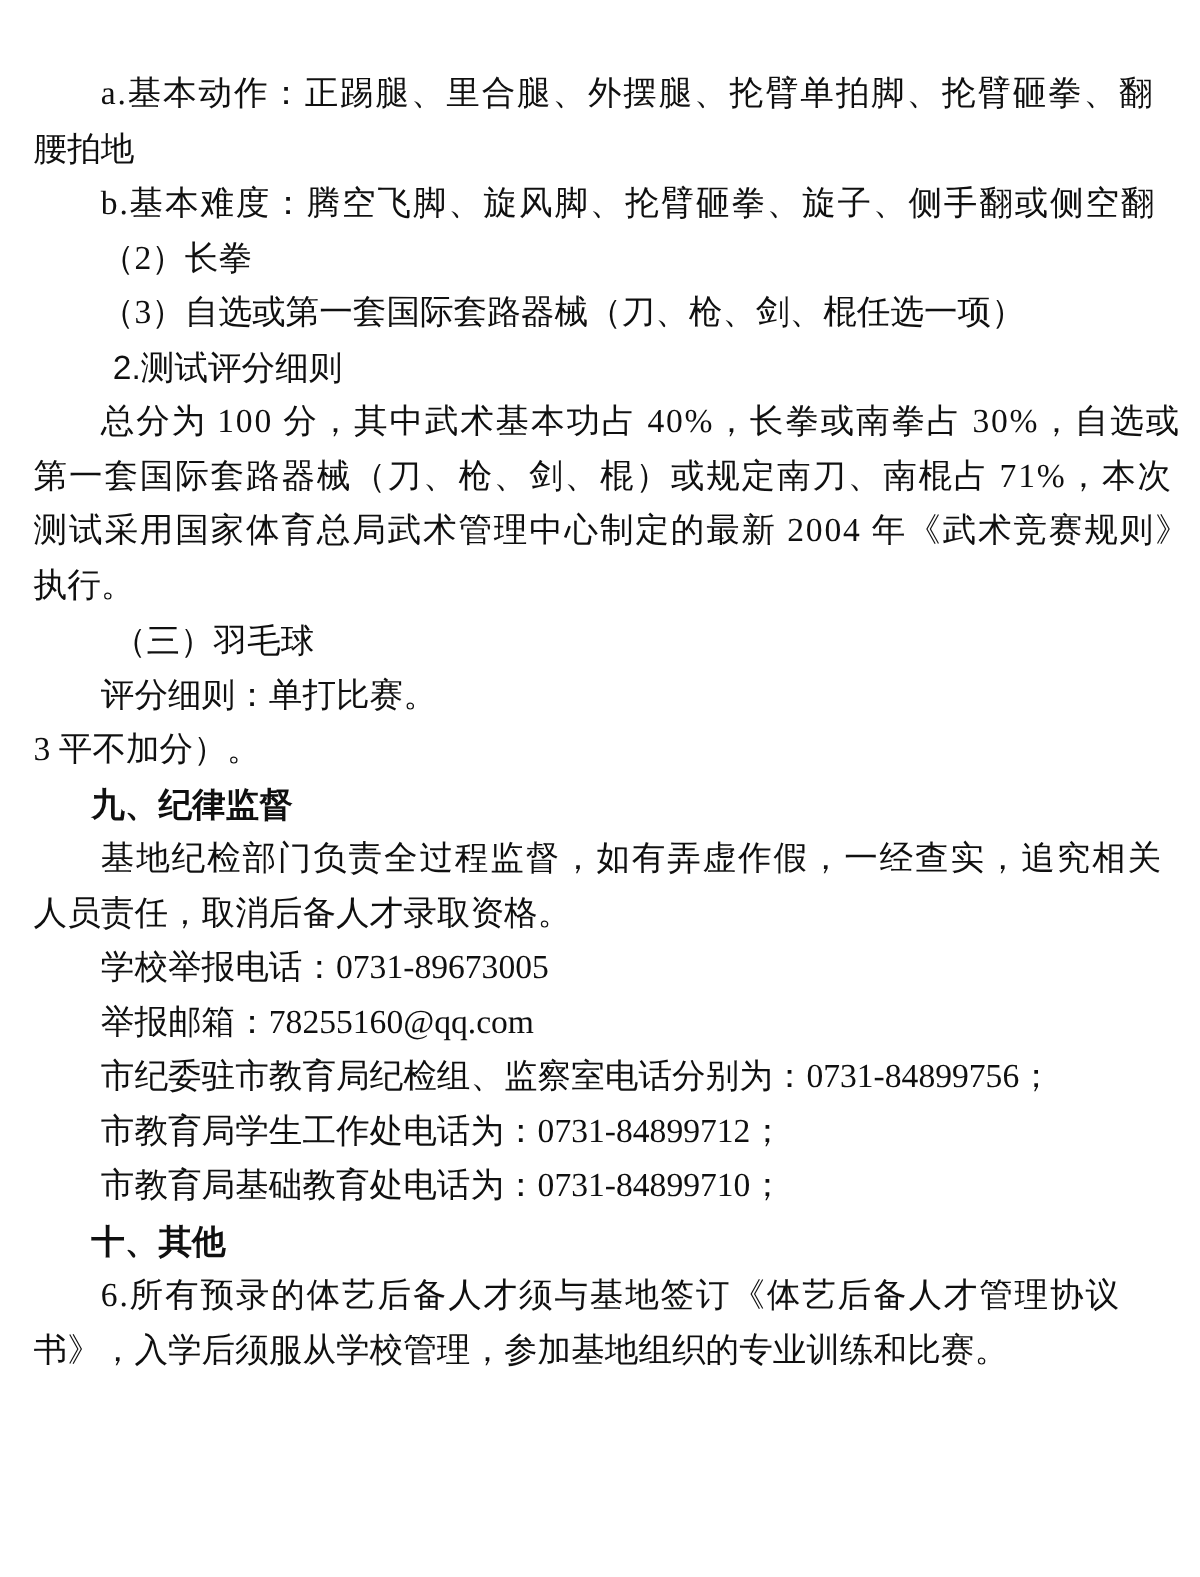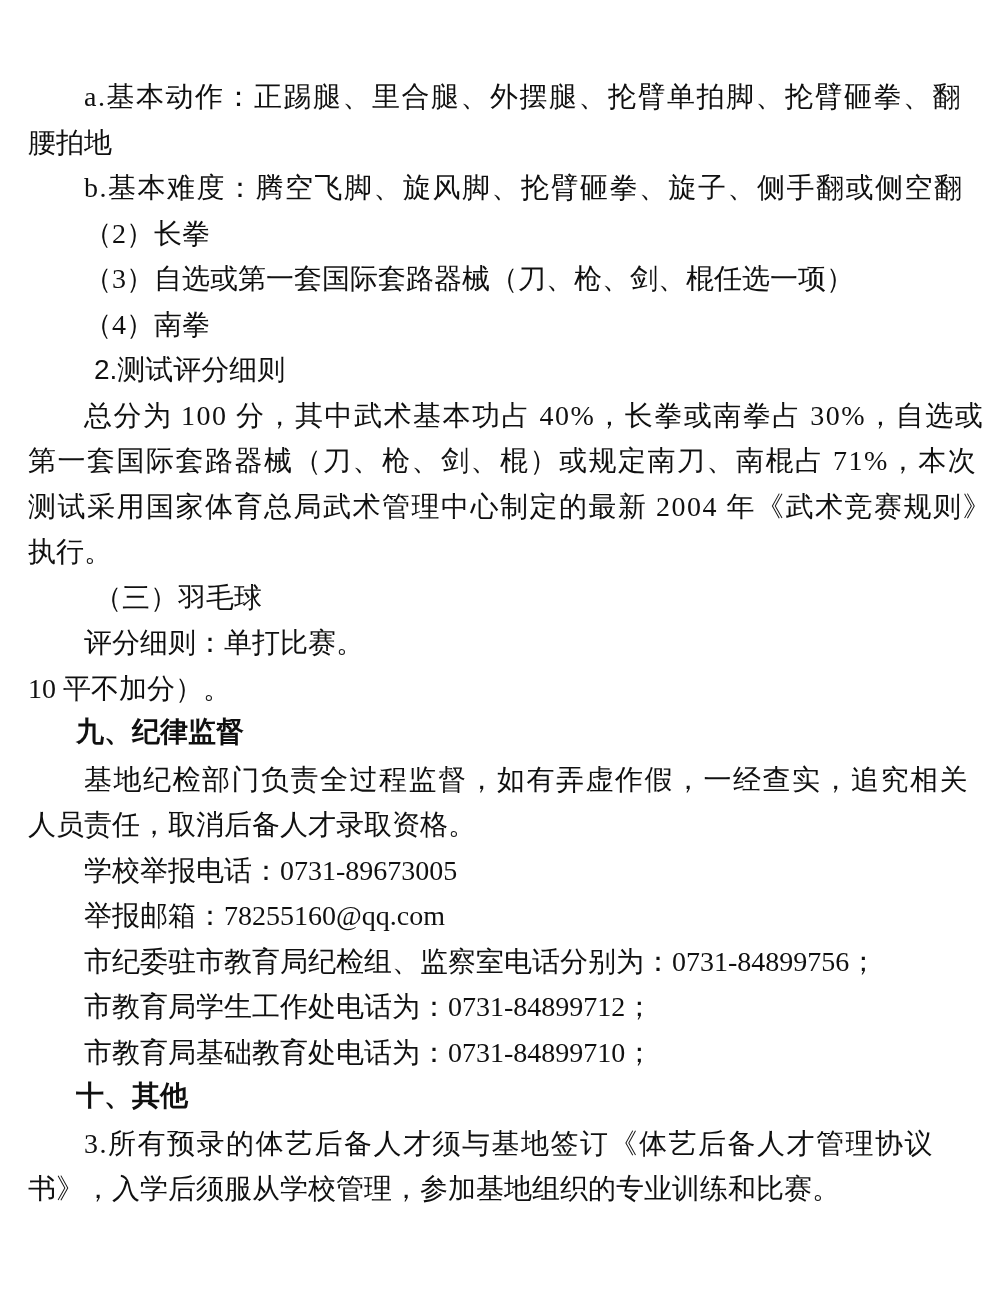--- a/index.html
+++ b/index.html
@@ -10,69 +10,68 @@
   .page {
     position: relative;
     box-sizing: border-box;
     width: 1000px;
     height: 1314px;
     background: #ffffff;
     overflow: hidden;
   }
   .doc {
     box-sizing: border-box;
-    padding: 74px 40px 0 28px;
+    padding: 56px 40px 0 28px;
     font-family: "Liberation Serif", "DejaVu Serif", serif;
     font-size: 28px;
     color: #101010;
   }
   .line {
     height: 45.5px;
     line-height: 45.5px;
     white-space: nowrap;
     overflow: visible;
   }
   .line.first   { text-indent: 56px; }
   .line.cont    { text-indent: 0; }
   .line.heading {
     text-indent: 48px;
     font-weight: bold;
-    font-family: Liberation Mono, monospace;
+    font-family: Liberation Sans, sans-serif;
   }
   .line.heading-indent {
     text-indent: 66px;
     font-weight: normal;
     font-family: "Liberation Sans", "DejaVu Sans", sans-serif;
   }
   .line.stretch { letter-spacing: 1.5px; }
 </style>
 </head>
 <body>
 
 <div class="page" style="background: rgb(255, 255, 255);">
   <div class="doc" id="doc-lines" style="color: rgb(16, 16, 16);">
       <div class="line first stretch">a.基本动作：正踢腿、里合腿、外摆腿、抡臂单拍脚、抡臂砸拳、翻</div>
       <div class="line cont">腰拍地</div>
       <div class="line first stretch">b.基本难度：腾空飞脚、旋风脚、抡臂砸拳、旋子、侧手翻或侧空翻</div>
       <div class="line first">（2）长拳</div>
       <div class="line first">（3）自选或第一套国际套路器械（刀、枪、剑、棍任选一项）</div>
-      <div class="line first">（4）南拳</div>
       <div class="line heading-indent">2.测试评分细则</div>
       <div class="line first stretch">总分为 100 分，其中武术基本功占 40%，长拳或南拳占 30%，自选或</div>
       <div class="line cont stretch">第一套国际套路器械（刀、枪、剑、棍）或规定南刀、南棍占 71%，本次</div>
       <div class="line cont stretch">测试采用国家体育总局武术管理中心制定的最新 2004 年《武术竞赛规则》</div>
       <div class="line cont">执行。</div>
       <div class="line heading-indent">（三）羽毛球</div>
       <div class="line first">评分细则：单打比赛。</div>
-      <div class="line cont">10 平不加分）。</div>
+      <div class="line cont">3 平不加分）。</div>
       <div class="line heading">九、纪律监督</div>
       <div class="line first stretch">基地纪检部门负责全过程监督，如有弄虚作假，一经查实，追究相关</div>
       <div class="line cont">人员责任，取消后备人才录取资格。</div>
       <div class="line first">学校举报电话：0731-89673005</div>
       <div class="line first">举报邮箱：78255160@qq.com</div>
       <div class="line first">市纪委驻市教育局纪检组、监察室电话分别为：0731-84899756；</div>
       <div class="line first">市教育局学生工作处电话为：0731-84899712；</div>
       <div class="line first">市教育局基础教育处电话为：0731-84899710；</div>
       <div class="line heading">十、其他</div>
-      <div class="line first stretch">3.所有预录的体艺后备人才须与基地签订《体艺后备人才管理协议</div>
+      <div class="line first stretch">6.所有预录的体艺后备人才须与基地签订《体艺后备人才管理协议</div>
       <div class="line cont">书》，入学后须服从学校管理，参加基地组织的专业训练和比赛。</div>
     </div>
 </div>
 
 </body></html>

